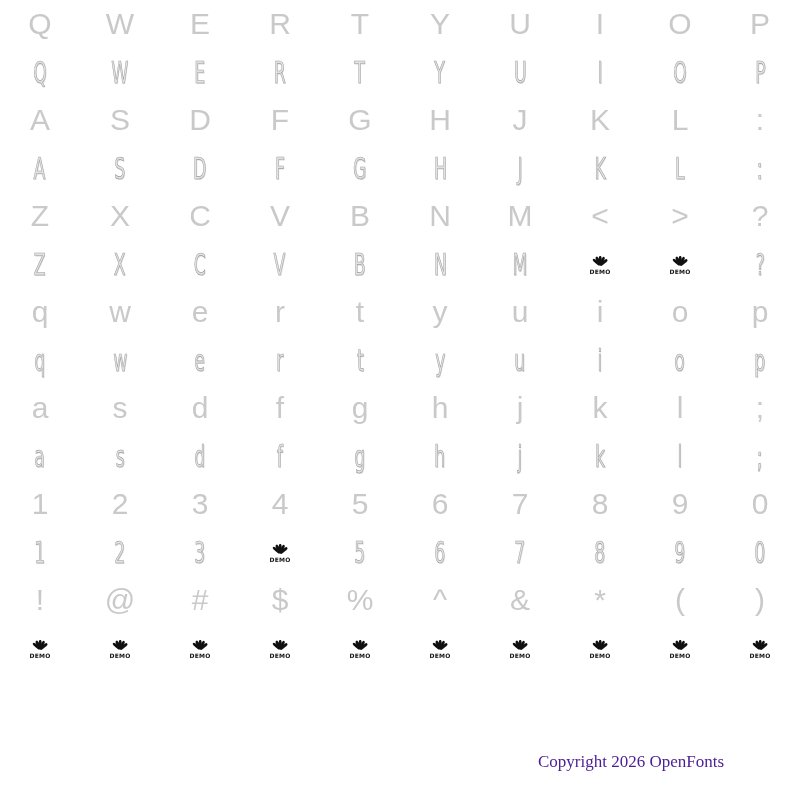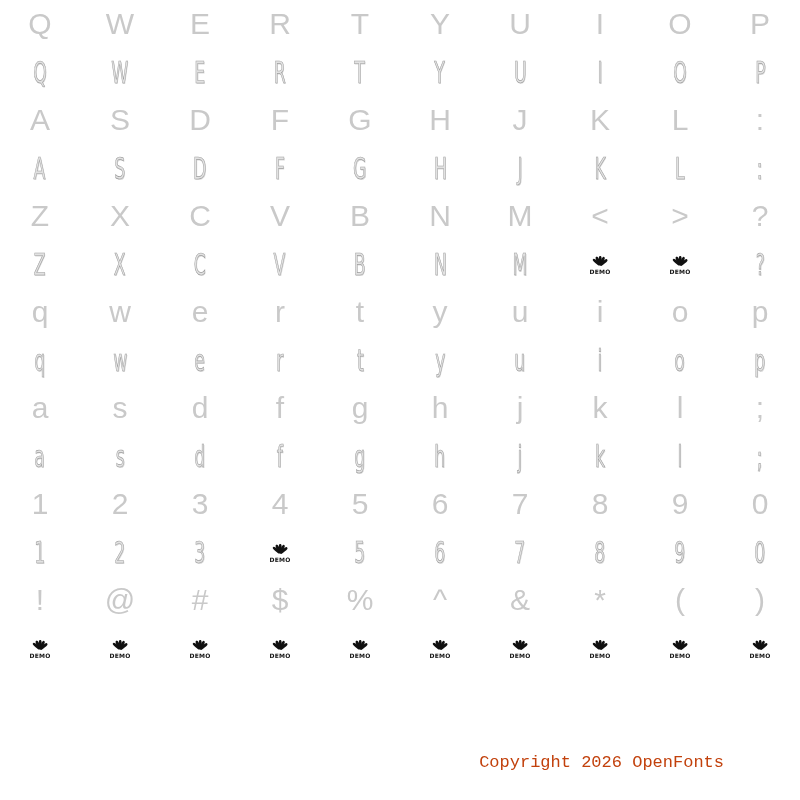--- a/index.html
+++ b/index.html
@@ -95,23 +95,23 @@
     font-weight: 700;
     color: #111;
     letter-spacing: 0.2px;
     line-height: 1;
     margin-bottom: 0px;
   }
   #copyright {
     position: absolute;
     right: 76px;
     bottom: 28px;
-    font-family: Liberation Mono, monospace;
+    font-family: Liberation Serif, serif;
     font-size: 17px;
-    color: #c2410c;
+    color: #4c1d95;
     white-space: nowrap;
   }
 </style>
 </head>
 <body>
 
 <div id="sheet">
   <div class="grid" id="glyph-grid">
       <div class="cell">
         <span class="g-ref">Q</span>

